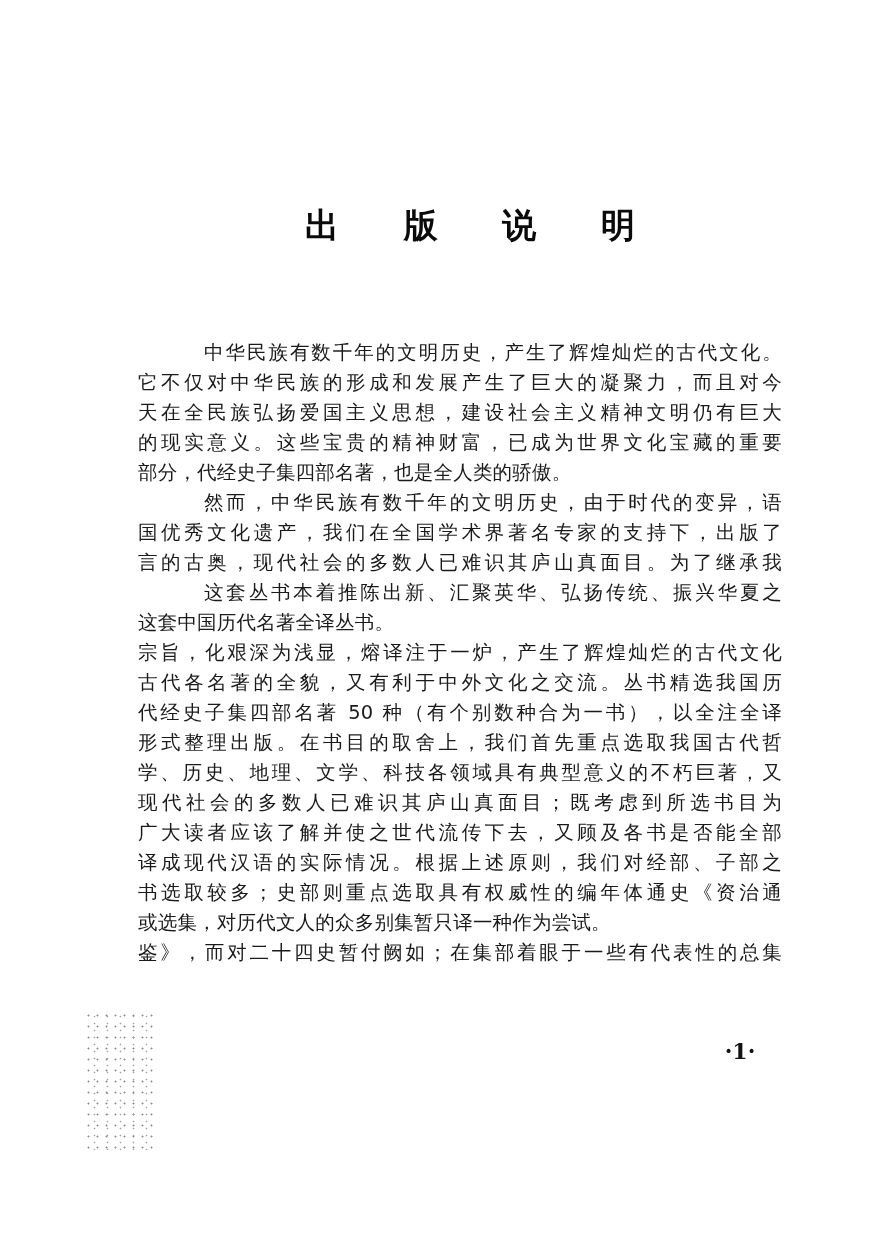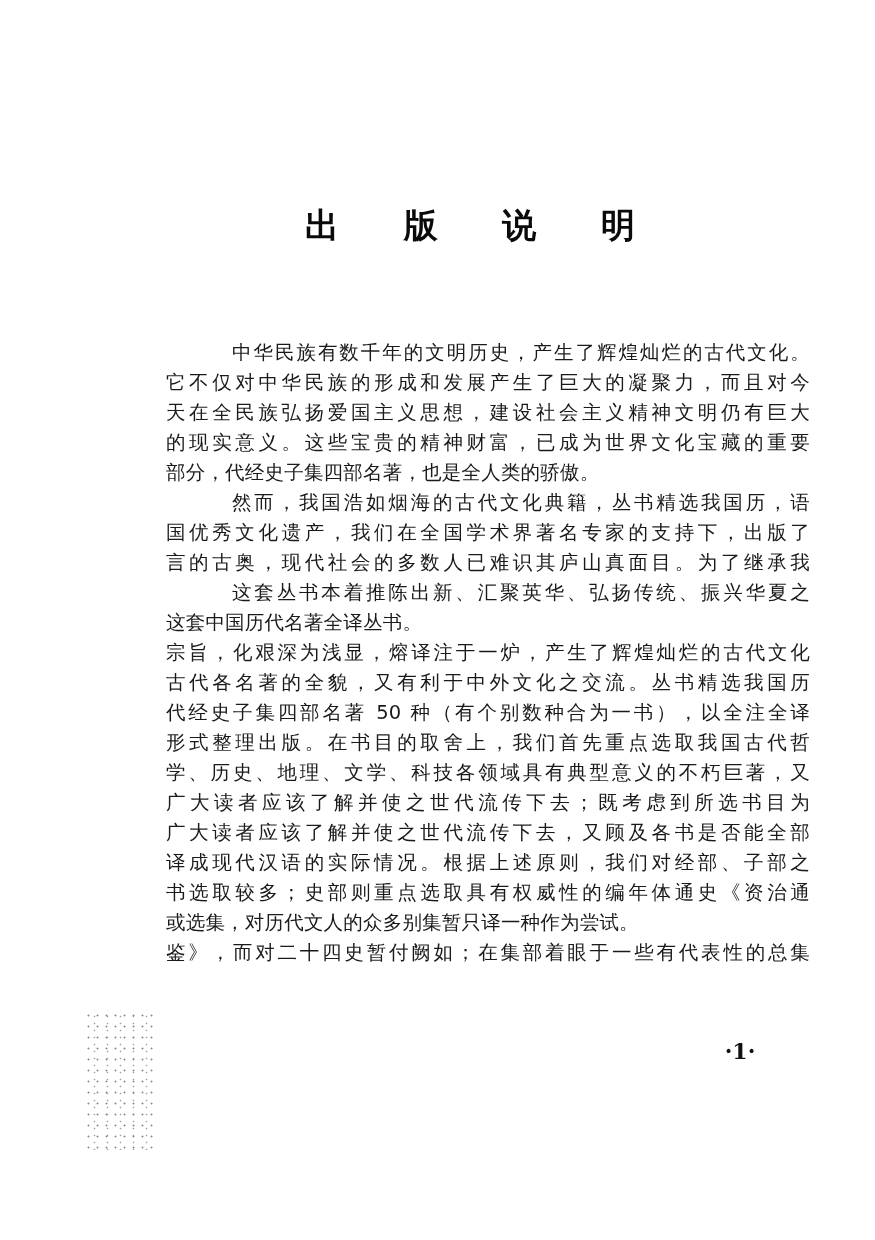--- a/index.html
+++ b/index.html
@@ -39,21 +39,20 @@
     .title span {
       display: inline-block;
       width: 44px;
       text-align: center;
     }
     .body-text {
       position: absolute;
       left: 138px;
       top: 338px;
       width: 644px;
-      margin-left: 28px;
     }
     .line {
       height: 30px;
       line-height: 30px;
       font-size: 19.5px;
       white-space: nowrap;
       text-align: justify;
       text-align-last: justify;
       color: #1a1a1a;
       font-family: "DejaVu Sans", "Liberation Sans", sans-serif;
@@ -103,32 +102,32 @@
   </div>
 
   <div class="body-text">
 
     <div class="line indent">中华民族有数千年的文明历史，产生了辉煌灿烂的古代文化。</div>
     <div class="line">它不仅对中华民族的形成和发展产生了巨大的凝聚力，而且对今</div>
     <div class="line">天在全民族弘扬爱国主义思想，建设社会主义精神文明仍有巨大</div>
     <div class="line">的现实意义。这些宝贵的精神财富，已成为世界文化宝藏的重要</div>
     <div class="line last">部分，代经史子集四部名著，也是全人类的骄傲。</div>
 
-    <div class="line indent">然而，我国浩如烟海的古代文化典籍，丛书精选我国历，语</div>
+    <div class="line indent">然而，中华民族有数千年的文明历史，由于时代的变异，语</div>
     <div class="line">国优秀文化遗产，我们在全国学术界著名专家的支持下，出版了</div>
     <div class="line">言的古奥，现代社会的多数人已难识其庐山真面目。为了继承我</div>
     <div class="line indent">这套丛书本着推陈出新、汇聚英华、弘扬传统、振兴华夏之</div>
 
     <div class="line last">这套中国历代名著全译丛书。</div>
     <div class="line">宗旨，化艰深为浅显，熔译注于一炉，产生了辉煌灿烂的古代文化</div>
     <div class="line">古代各名著的全貌，又有利于中外文化之交流。丛书精选我国历</div>
     <div class="line">代经史子集四部名著 50 种（有个别数种合为一书），以全注全译</div>
     <div class="line">形式整理出版。在书目的取舍上，我们首先重点选取我国古代哲</div>
     <div class="line">学、历史、地理、文学、科技各领域具有典型意义的不朽巨著，又</div>
-    <div class="line">广大读者应该了解并使之世代流传下去；既考虑到所选书目为</div>
+    <div class="line">现代社会的多数人已难识其庐山真面目；既考虑到所选书目为</div>
     <div class="line">广大读者应该了解并使之世代流传下去，又顾及各书是否能全部</div>
     <div class="line">译成现代汉语的实际情况。根据上述原则，我们对经部、子部之</div>
     <div class="line">书选取较多；史部则重点选取具有权威性的编年体通史《资治通</div>
     <div class="line last">或选集，对历代文人的众多别集暂只译一种作为尝试。</div>
     <div class="line">鉴》，而对二十四史暂付阙如；在集部着眼于一些有代表性的总集</div>
   </div>
 
   <div class="page-number">·1·</div>
 
   <div class="noise"></div>

